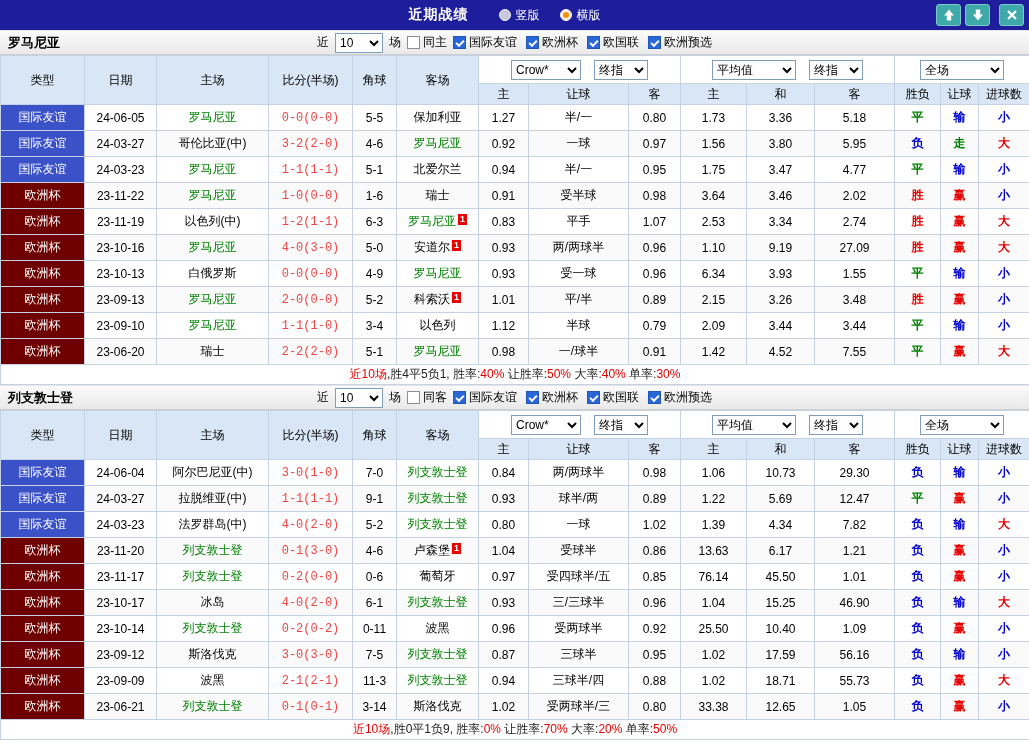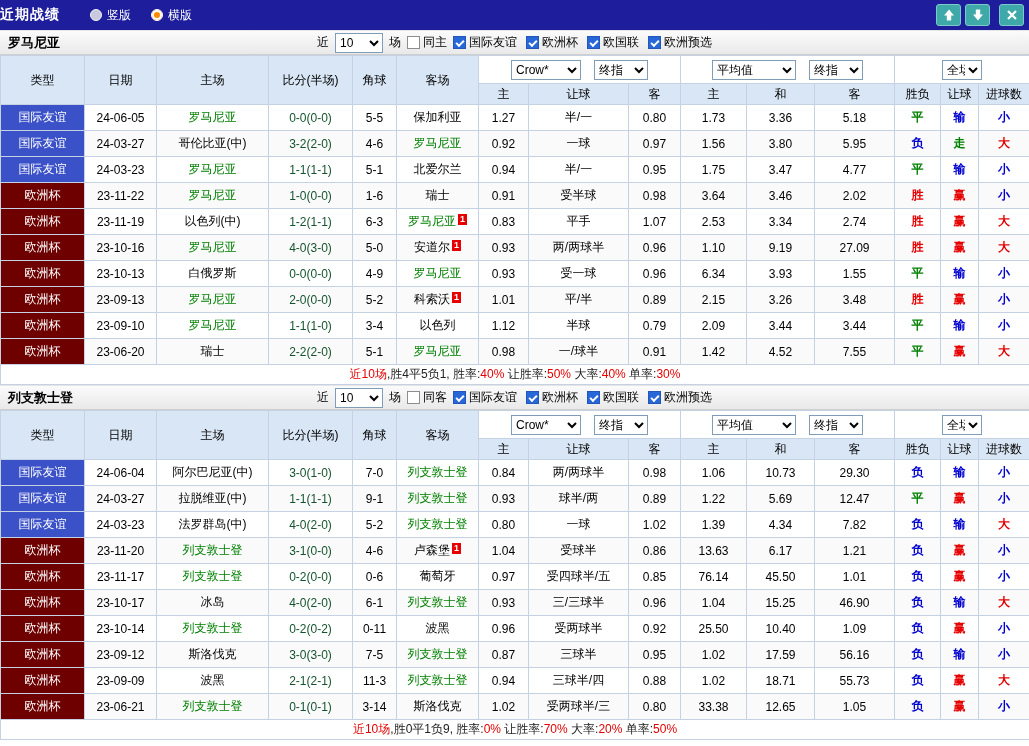--- a/index.html
+++ b/index.html
@@ -4,21 +4,21 @@
 <style>
   * { margin:0; padding:0; box-sizing:border-box; }
   body {
     font-family:"Liberation Sans","DejaVu Sans",sans-serif;
     font-size:12px; color:#000; background:#fff; width:1029px;
   }
   .window { width:1029px; height:746px; background:#fff; overflow:hidden; }
 
   
   .titlebar { position:relative; height:30px; background:#1e1e9c;
-    display:flex; align-items:center; justify-content:flex-start; }
+    display:flex; align-items:center; justify-content:center; }
   .tb-center { display:flex; align-items:center; }
   .tb-center .title { color:#fff; font-weight:bold; font-size:14px; margin-right:30px; letter-spacing:1px; }
   .radio { display:inline-flex; align-items:center; gap:5px; color:#fff; margin-right:20px; cursor:pointer; }
   .radio-dot { width:12px; height:12px; border-radius:50%; background:#c9c9de; border:1px solid #f0f0f0; display:inline-block; }
   .radio-dot.selected { background:#ff8a00; box-shadow:inset 0 0 0 2px #fff; border-color:#fff; }
   .tb-buttons { position:absolute; right:5px; top:4px; display:flex; gap:4px; }
   .tb-btn { width:25px; height:22px; background:#3fa8a8; border:1px solid #7ccaca; border-radius:3px;
     display:flex; align-items:center; justify-content:center; cursor:pointer; padding:0; }
   .tb-btn.close { margin-left:5px; }
 
@@ -39,27 +39,27 @@
   table { width:1029px; border-collapse:collapse; table-layout:fixed; }
   th, td { border:1px solid #c4d2e3; text-align:center; overflow:hidden; white-space:nowrap; font-weight:normal; }
   thead th { background:#d9e6f5; height:21px; }
   thead th.ctrl { background:#fff; height:28px; }
   .ctrl-inner { display:flex; align-items:center; justify-content:center; gap:13px; }
   tbody td { height:26px; background:#fff; }
   tbody tr:nth-child(even) td { background:#fafafa; }
   td.type-cell { color:#fff; }
   td.type-cell.friendly { background:#3b51c8; }
   td.type-cell.eurocup  { background:#6e0000; }
-  td.score { color:#14532d; }
+  td.score { color:#ef4444;font-family:Liberation Mono, monospace; }
   .badge { display:inline-block; background:#e60000; color:#fff; font-size:9px; font-weight:bold;
     line-height:11px; height:11px; padding:0 2px; margin-left:2px; vertical-align:3px; }
   tfoot td.summary { height:20px; background:#fff; border:1px solid #c4d2e3; }
 
   select.sel { font-family:inherit; font-size:12px; height:20px; border:1px solid #7f9db9; background:#fff; }
-  .w72 { width:70px; } .w56 { width:54px; } .w84 { width:84px; } .w66 { width:40px; } .count { width:48px; }
+  .w72 { width:70px; } .w56 { width:54px; } .w84 { width:84px; } .w66 { width:84px; } .count { width:48px; }
 </style>
 </head>
 <body>
 
 <div class="window">
 
   <header class="titlebar">
     <div class="tb-center">
       <span class="title">近期战绩</span>
       <label class="radio">
@@ -493,21 +493,21 @@
             <td>4.34</td>
             <td>7.82</td>
             <td style="color: rgb(0, 0, 208); font-weight: bold;">负</td>
             <td style="color: rgb(0, 0, 208); font-weight: bold;">输</td>
             <td style="color: rgb(230, 0, 0); font-weight: bold;">大</td>
           </tr>
           <tr>
             <td class="type-cell eurocup">欧洲杯</td>
             <td>23-11-20</td>
             <td><span style="color: rgb(0, 128, 0);">列支敦士登</span></td>
-            <td class="score">3-1(0-0)</td>
+            <td class="score">0-1(3-0)</td>
             <td>4-6</td>
             <td><span>卢森堡</span><span class="badge">1</span></td>
             <td>1.04</td>
             <td>受球半</td>
             <td>0.86</td>
             <td>13.63</td>
             <td>6.17</td>
             <td>1.21</td>
             <td style="color: rgb(0, 0, 208); font-weight: bold;">负</td>
             <td style="color: rgb(230, 0, 0); font-weight: bold;">赢</td>

